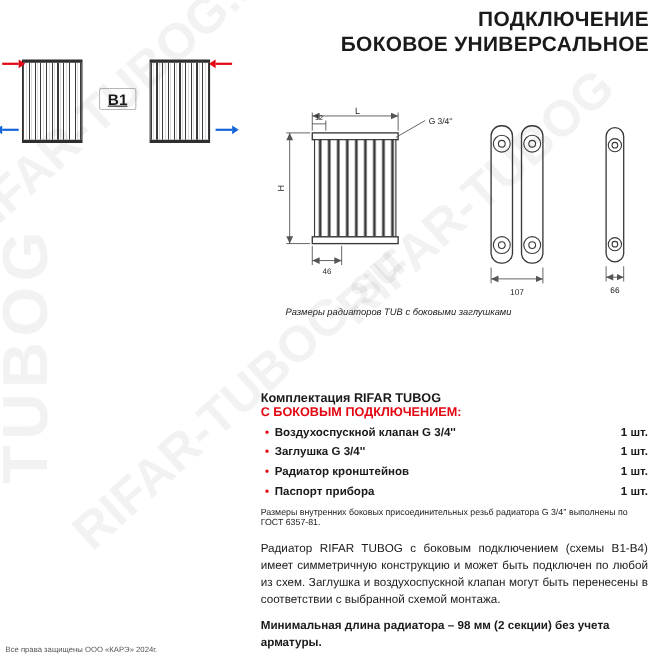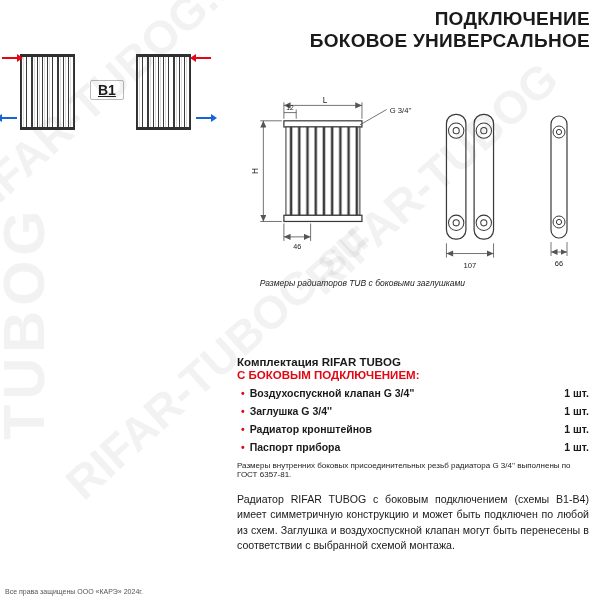--- a/index.html
+++ b/index.html
@@ -180,15 +180,16 @@
     <span class="eq-qty">1 шт.</span>
   </div>
   <div class="eq-item">
     <span class="eq-name">Паспорт прибора</span>
     <span class="eq-qty">1 шт.</span>
   </div>
 
   <div class="eq-note">Размеры внутренних боковых присоединительных резьб радиатора G 3/4'' выполнены по ГОСТ 6357-81.</div>
 
   <div class="para">Радиатор RIFAR TUBOG с боковым подключением (схемы B1-B4) имеет симметричную конструкцию и может быть подключен по любой из схем. Заглушка и воздухоспускной клапан могут быть перенесены в соответствии с выбранной схемой монтажа.</div>
+  <div class="minlen">Минимальная длина радиатора – 98 мм (2 секции) без учета арматуры.</div>
 </div>
 
 <div class="footer">Все права защищены ООО «КАРЭ» 2024г.</div>
 
 </body></html>

